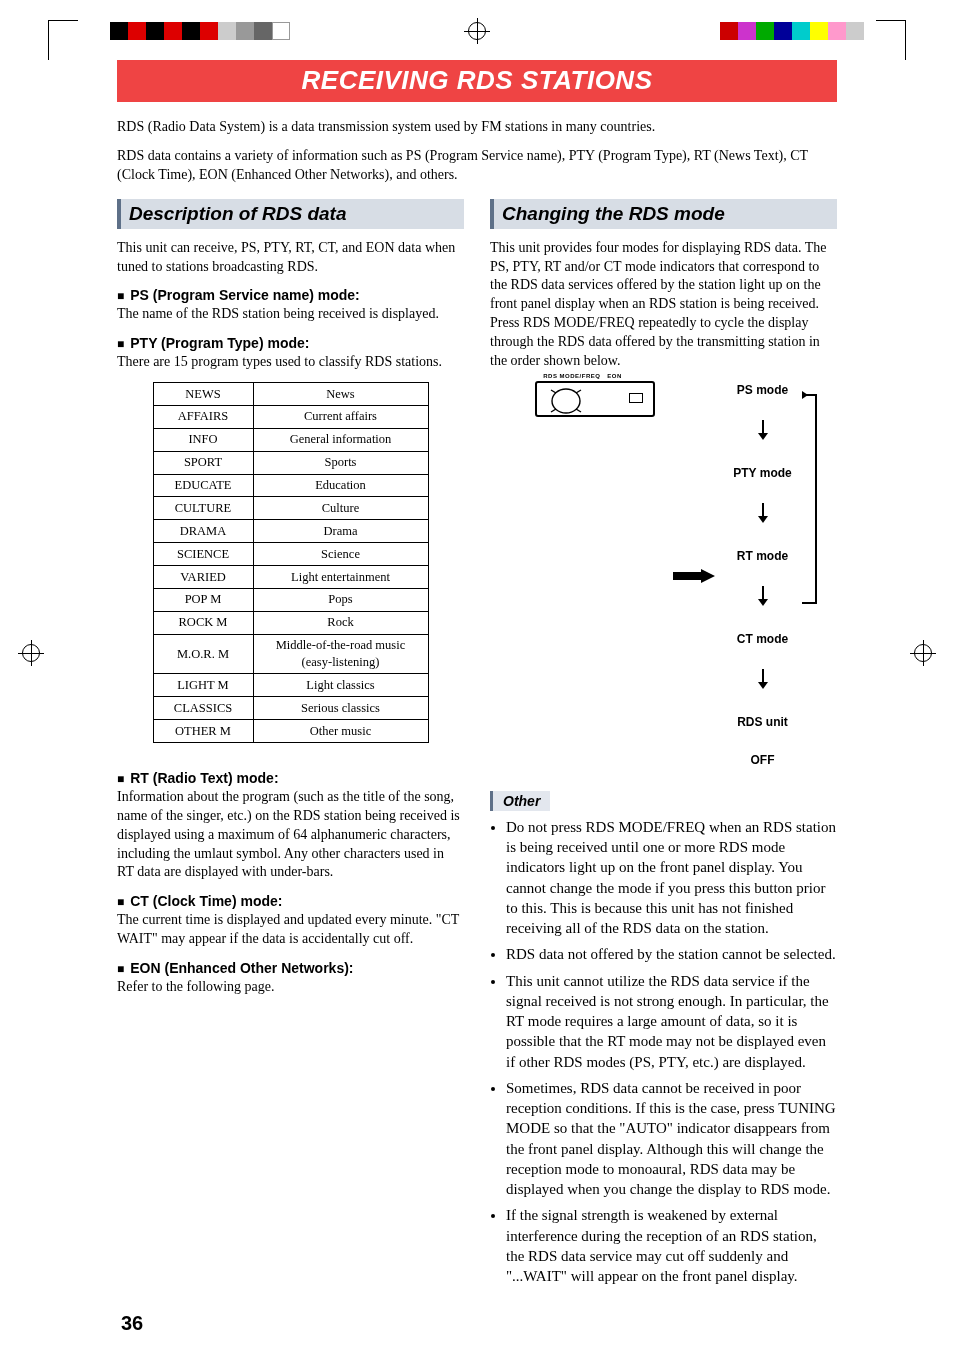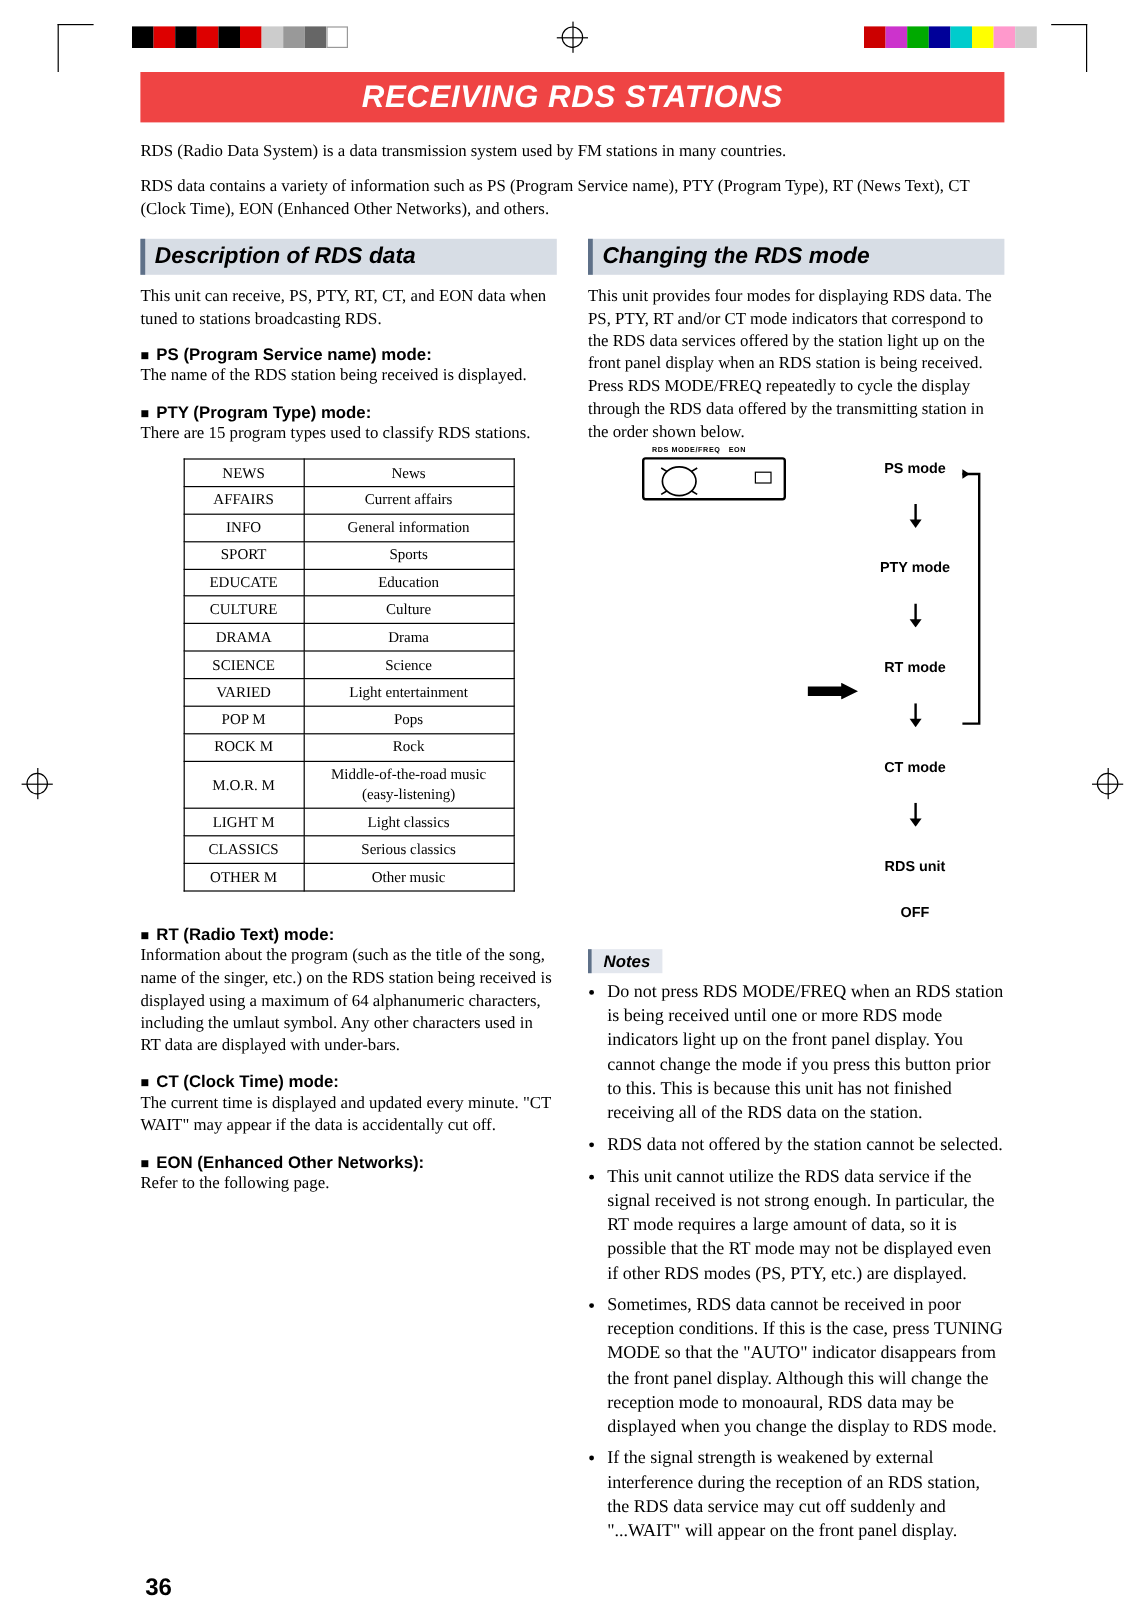--- a/index.html
+++ b/index.html
@@ -338,21 +338,21 @@
           </div>
           <div class="loop-arrow">
             <svg viewBox="0 0 22 220">
                 <path d="M4 6 H18 V214 H4" fill="none" stroke="#000" stroke-width="2"></path>
                 <polygon points="10,6 4,2 4,10" fill="#000"></polygon>
               </svg>
           </div>
         </div>
       </div>
 
-      <div class="notes-head">Notes</div>
+      <div class="notes-head">Other</div>
       <ul class="notes" id="notes-list">
           <li>Do not press RDS MODE/FREQ when an RDS station is being received until one or more RDS mode indicators light up on the front panel display. You cannot change the mode if you press this button prior to this. This is because this unit has not finished receiving all of the RDS data on the station.</li>
           <li>RDS data not offered by the station cannot be selected.</li>
           <li>This unit cannot utilize the RDS data service if the signal received is not strong enough. In particular, the RT mode requires a large amount of data, so it is possible that the RT mode may not be displayed even if other RDS modes (PS, PTY, etc.) are displayed.</li>
           <li>Sometimes, RDS data cannot be received in poor reception conditions. If this is the case, press TUNING MODE so that the "AUTO" indicator disappears from the front panel display. Although this will change the reception mode to monoaural, RDS data may be displayed when you change the display to RDS mode.</li>
           <li>If the signal strength is weakened by external interference during the reception of an RDS station, the RDS data service may cut off suddenly and "...WAIT" will appear on the front panel display.</li>
         </ul>
     </div>
   </div>
 

